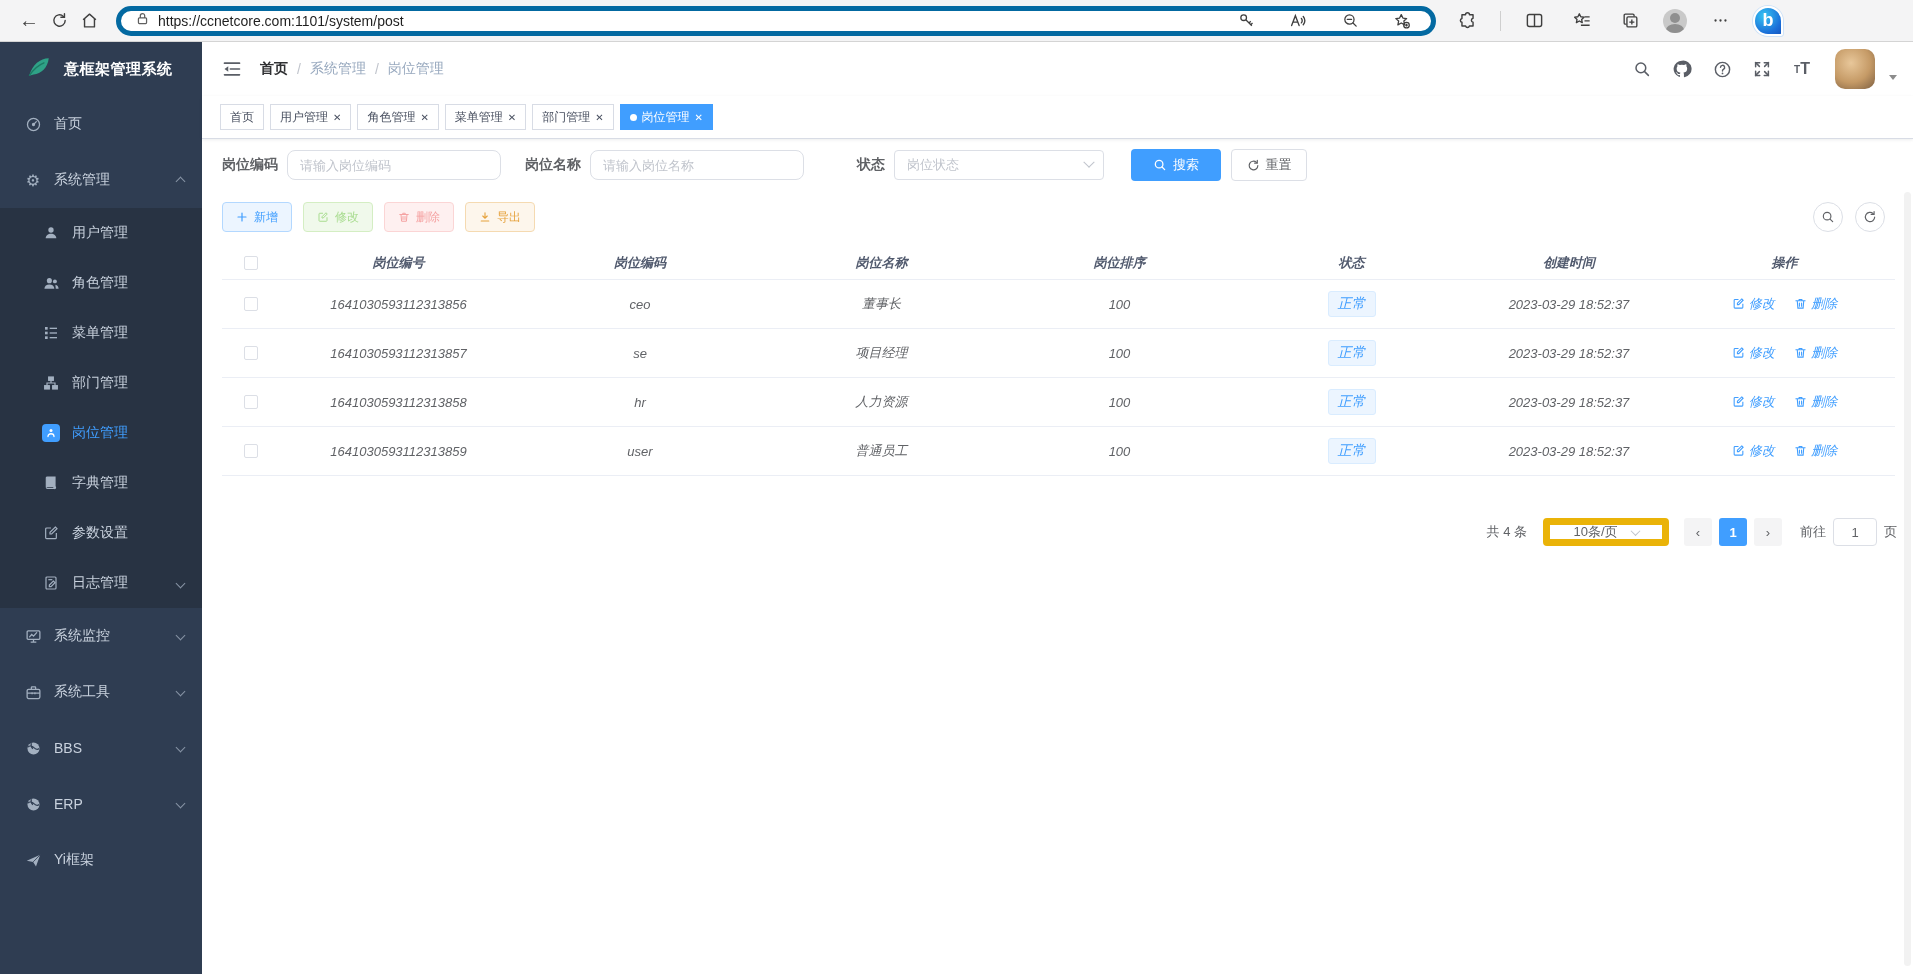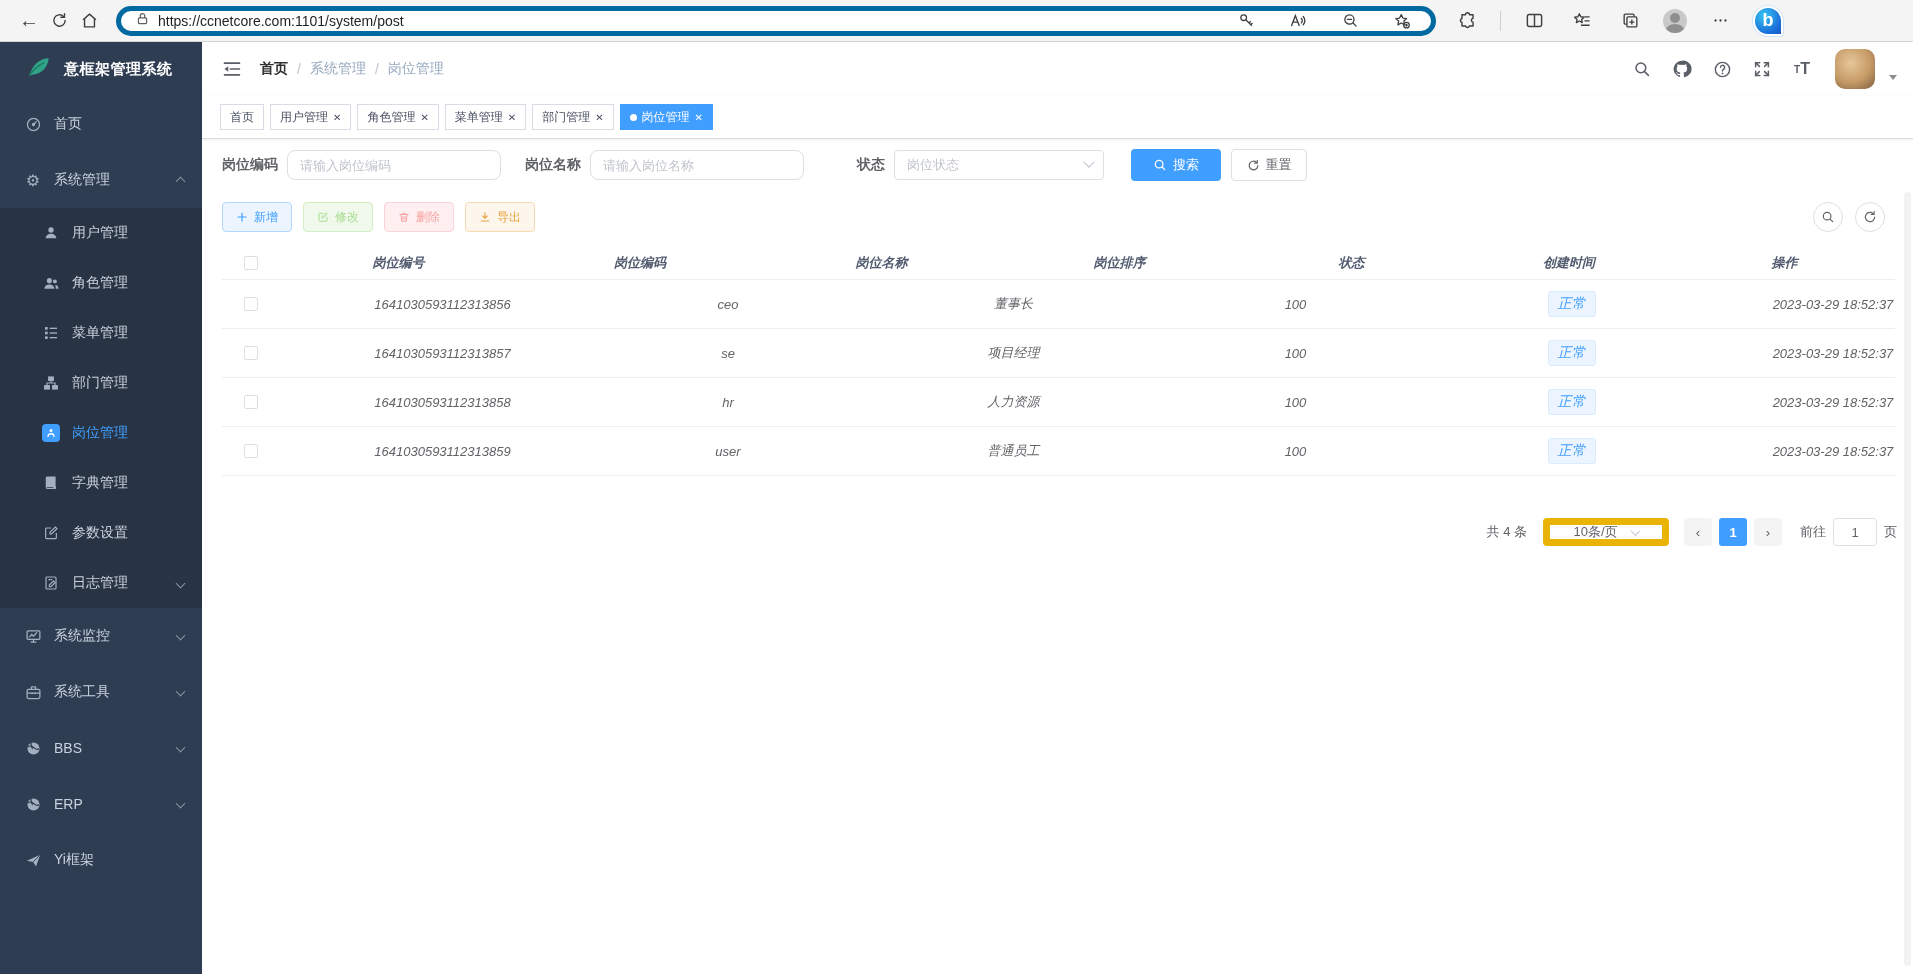--- a/index.html
+++ b/index.html
@@ -98,21 +98,21 @@
   .tbtn-exp { background:#fdf6ec; border-color:#f5dab1; color:#e6a23c; }
   .tool-right { margin-left:auto; display:flex; gap:12px; margin-right:14px; }
   .circ-btn { width:30px; height:30px; border-radius:50%; border:1px solid #dcdfe6; background:#fff;
     display:flex; align-items:center; justify-content:center; color:#606266; cursor:pointer; }
 
   
   .table { margin-top:15px; width:1673px; font-size:13px; }
   .t-row { display:grid; grid-template-columns:58px 237px 246px 237px 239px 225px 210px 221px;
     border-bottom:1px solid #ebeef5; align-items:center;font-style:italic; }
   .t-head { height:33px; color:#515a6e; font-weight:bold; }
-  .t-body-row { height:49px; color:#606266;gap:44px; }
+  .t-body-row { height:49px; color:#606266; }
   .t-cell { text-align:center; }
   .cb { width:14px; height:14px; border:1px solid #dcdfe6; border-radius:2px; background:#fff; margin:0 auto;
     cursor:pointer; display:block; }
   .tag-normal { display:inline-block; padding:3px 9px; font-size:14px; color:#409eff; background:#ecf5ff;
     border:1px solid #d9ecff; border-radius:3px; }
   .op-link { color:#409eff; cursor:pointer; display:inline-flex; align-items:center; gap:4px; font-size:13px; }
   .op-link + .op-link { margin-left:16px; }
 
   
   .pager { margin-top:42px; display:flex; align-items:center; justify-content:flex-end; padding-right:2px;

